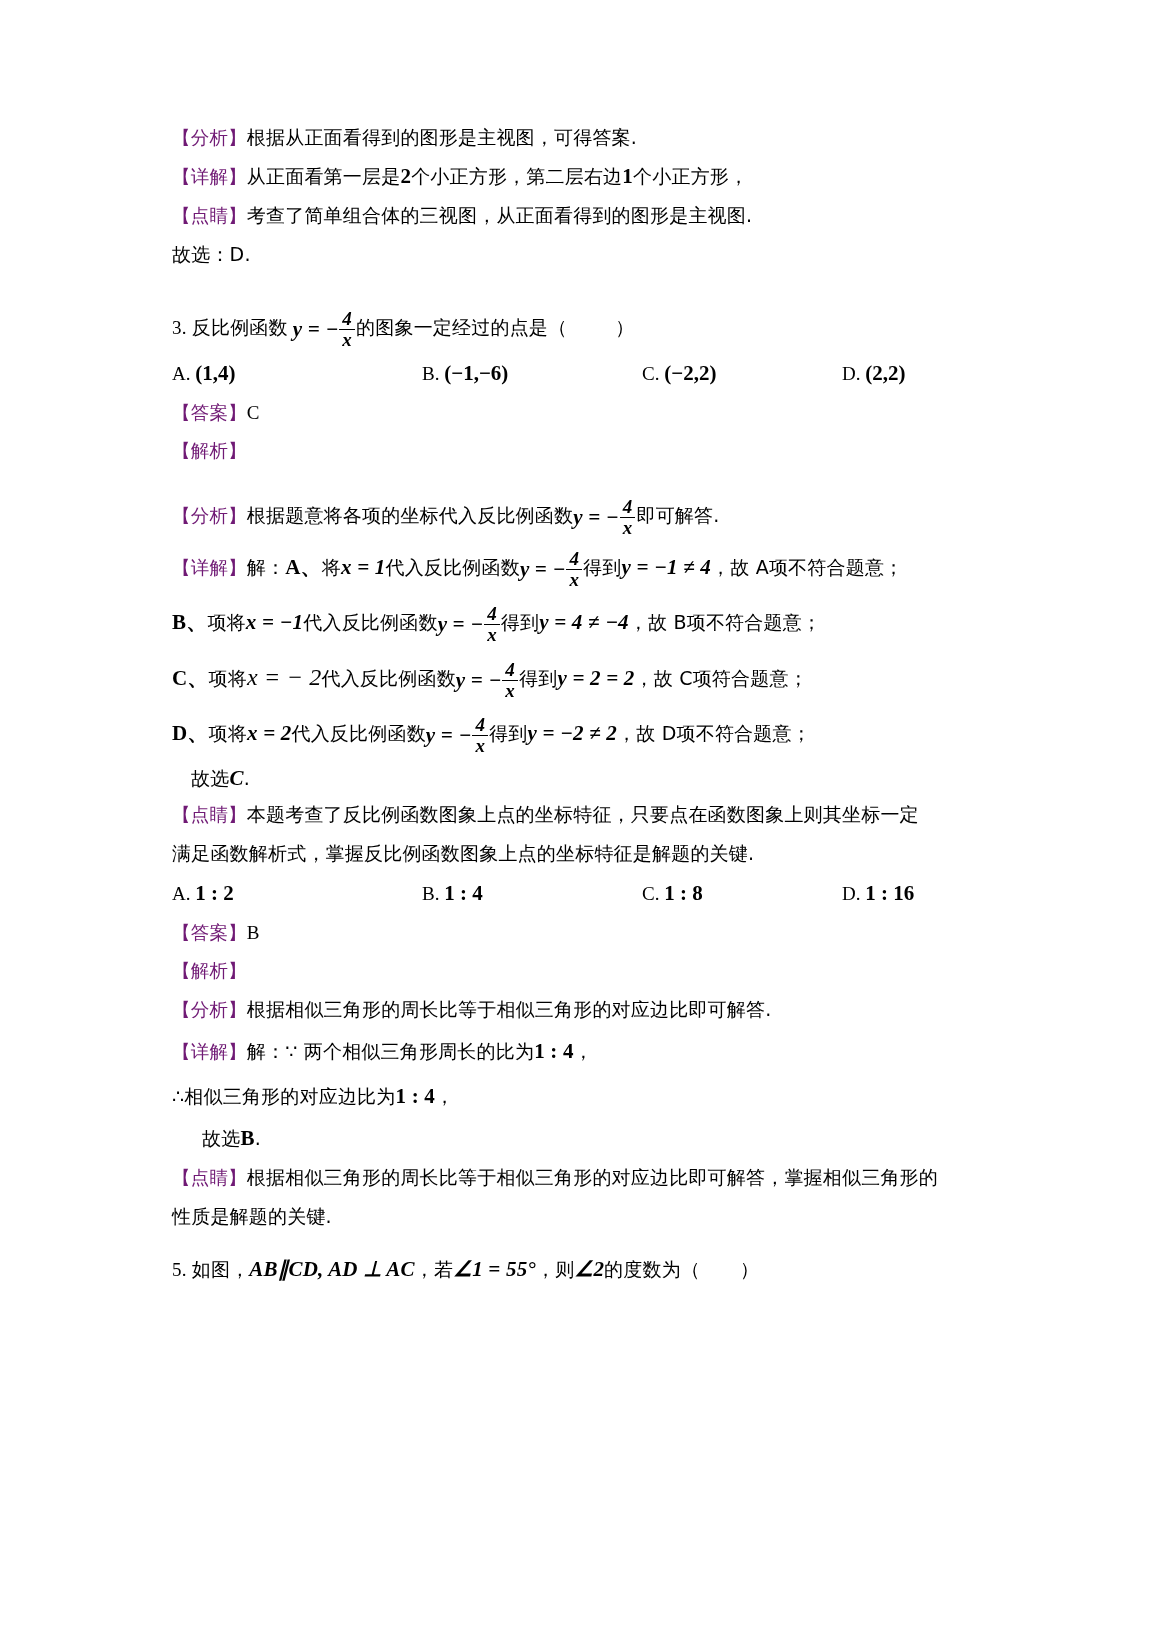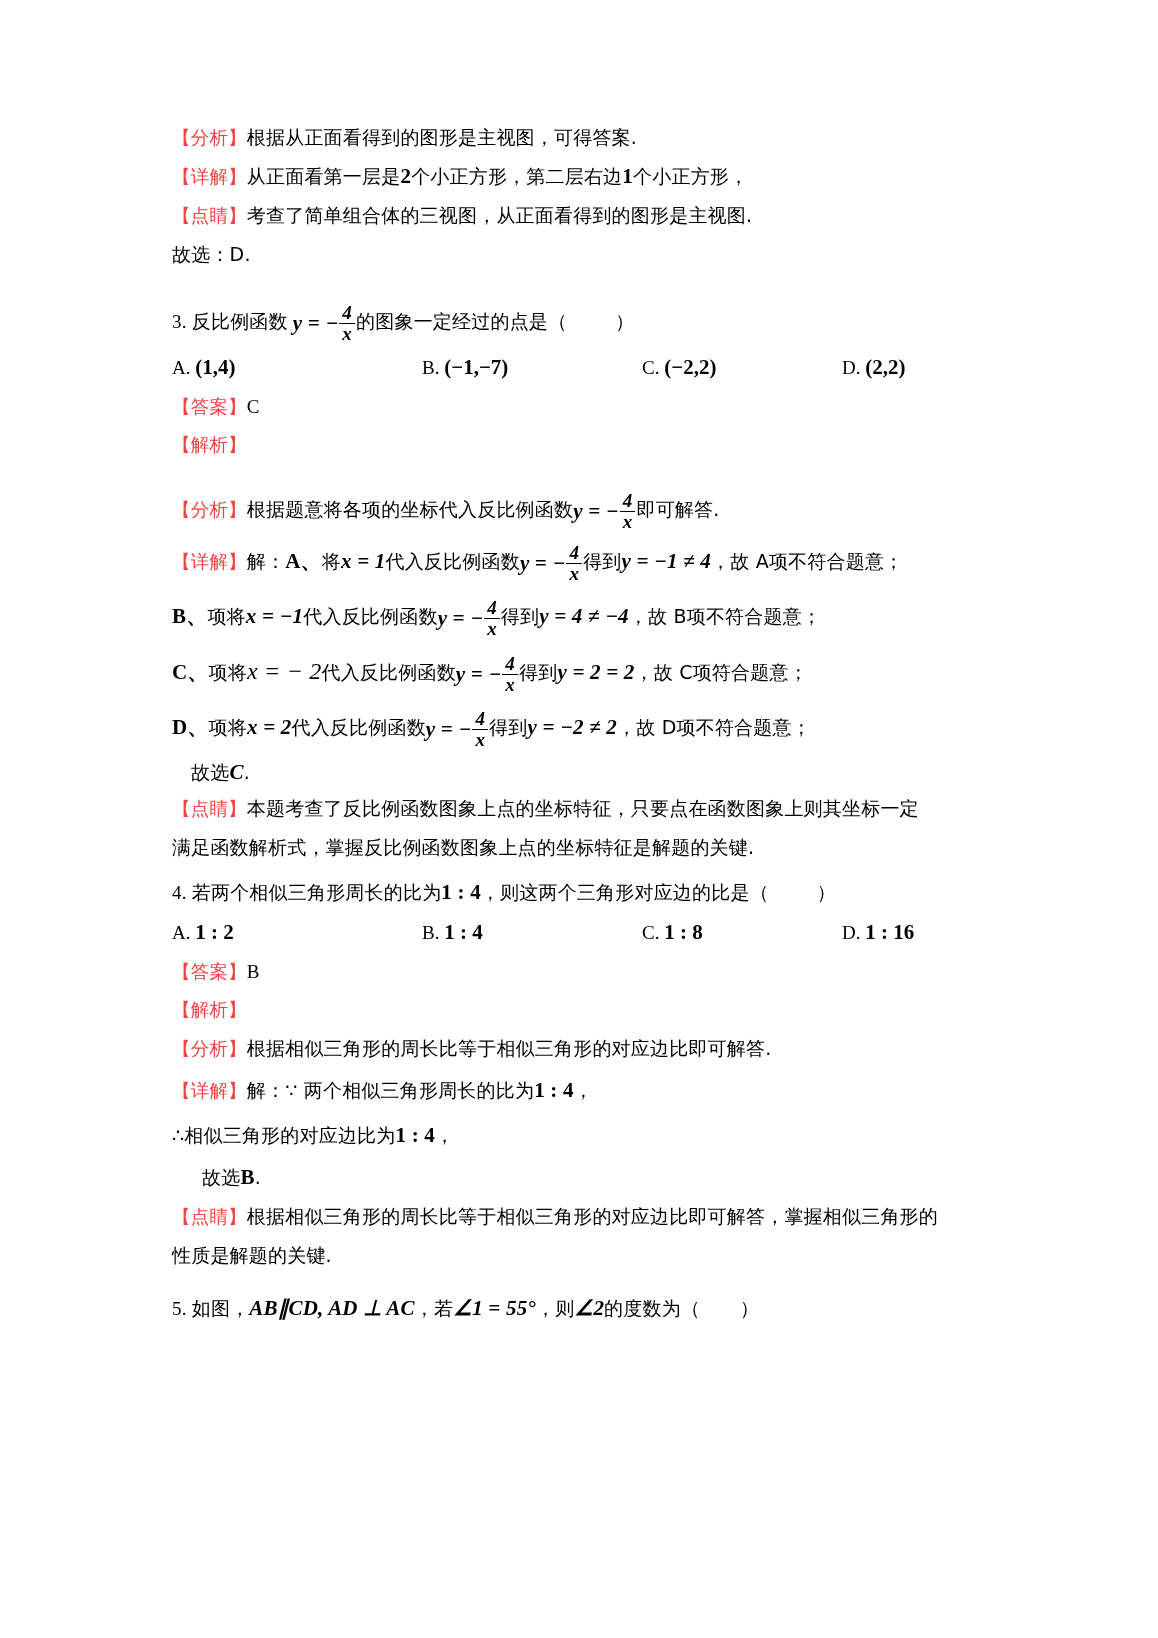--- a/index.html
+++ b/index.html
@@ -27,21 +27,21 @@
     top: 118px;
     width: 770px;
   }
   .line {
     font-size: 19.5px;
     line-height: 38px;
     white-space: nowrap;
     letter-spacing: 0.2px;
   }
   .cn { font-family: "DejaVu Sans", sans-serif; font-size: 19px; }
-  .blue { color: #ef4444; font-family: "DejaVu Sans", sans-serif; font-size: 18.5px; }
+  .blue { color: #701a75; font-family: "DejaVu Sans", sans-serif; font-size: 18.5px; }
   .ansletter { font-family: "Liberation Serif", serif; color: #000; font-size: 19px; }
   .bi { font-family: "Liberation Serif", serif; font-weight: bold; font-style: italic; font-size: 21px; }
   .b { font-family: "Liberation Serif", serif; font-weight: bold; font-size: 21px; }
   .it { font-family: "Liberation Serif", serif; font-style: italic; font-size: 24px; }
   .qnum { font-family: "Liberation Serif", serif; font-size: 19px; }
 
   
   .frac {
     display: inline-block;
     vertical-align: middle;
@@ -83,34 +83,34 @@
     </div>
 
     <div class="line">
       <span class="blue">【点睛】</span><span class="cn">考查了简单组合体的三视图，从正面看得到的图形是主视图.</span>
     </div>
 
     <div class="line">
       <span class="cn">故选：D.</span>
     </div>
 
-    <div class="line q3line" style="margin-top:24px;">
+    <div class="line q3line" style="margin-top:30px;">
       <span class="qnum">3.</span>
       <span class="cn">反比例函数</span>
       <span class="eqwrap"><span class="lhs">y = −</span><span class="frac"><span class="num">4</span><span class="den">x</span></span></span><span class="cn">的图象一定经过的点是（</span><span class="cn" style="padding-left:48px;">）</span>
     </div>
 
     <div class="opts choiceline">
       <div class="opt" style="width:250px;">
         <span class="ansletter">A.</span>
         <span class="b">(1,4)</span>
       </div>
       <div class="opt" style="width:220px;">
         <span class="ansletter">B.</span>
-        <span class="b">(−1,−7)</span>
+        <span class="b">(−1,−6)</span>
       </div>
       <div class="opt" style="width:200px;">
         <span class="ansletter">C.</span>
         <span class="b">(−2,2)</span>
       </div>
       <div class="opt">
         <span class="ansletter">D.</span>
         <span class="b">(2,2)</span>
       </div>
     </div>
@@ -147,24 +147,20 @@
       <span class="cn">故选</span><span class="bi">C</span><span class="cn">.</span>
     </div>
 
     <div class="line">
       <span class="blue">【点睛】</span><span class="cn">本题考查了反比例函数图象上点的坐标特征，只要点在函数图象上则其坐标一定</span>
     </div>
     <div class="line">
       <span class="cn">满足函数解析式，掌握反比例函数图象上点的坐标特征是解题的关键.</span>
     </div>
 
-    <div class="line" style="margin-top:6px;">
-      <span class="qnum">4.</span>
-      <span class="cn">若两个相似三角形周长的比为</span><span class="b">1 : 4</span><span class="cn">，则这两个三角形对应边的比是（</span><span class="cn" style="padding-left:48px;">）</span>
-    </div>
 
     <div class="opts choiceline">
       <div class="opt" style="width:250px;">
         <span class="ansletter">A.</span>
         <span class="b">1 : 2</span>
       </div>
       <div class="opt" style="width:220px;">
         <span class="ansletter">B.</span>
         <span class="b">1 : 4</span>
       </div>

